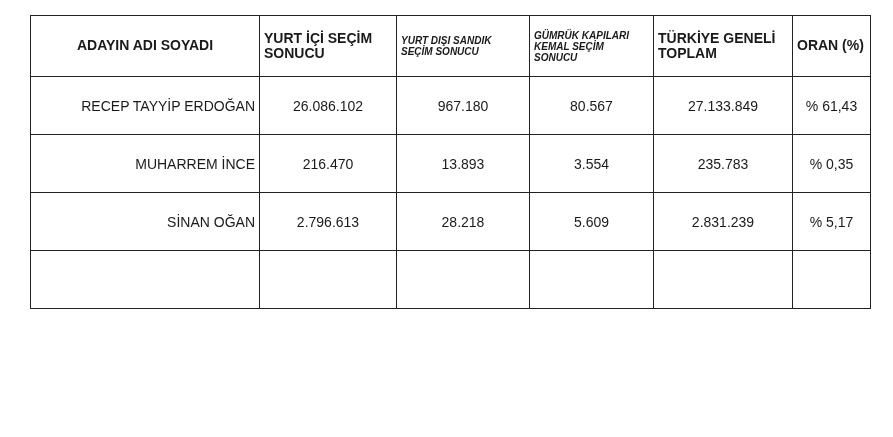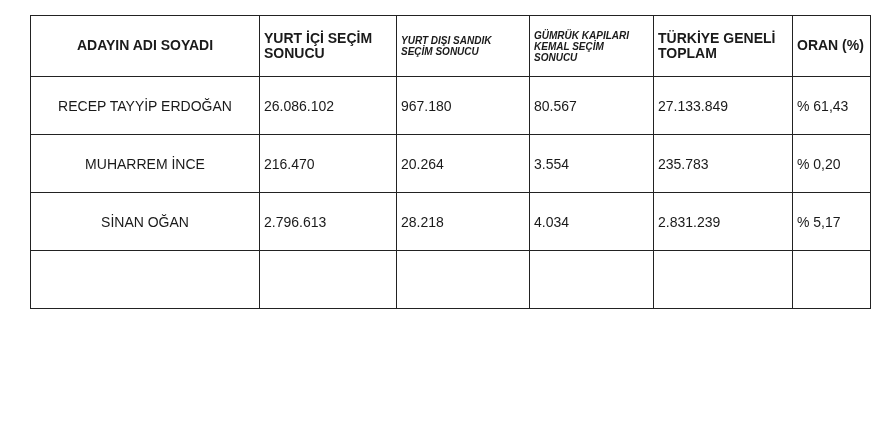--- a/index.html
+++ b/index.html
@@ -40,25 +40,25 @@
       font-size: 14px;
     }
     th.h-lg { font-size: 14px; }
     th.h-sm { font-size: 10px; font-style: italic; }
     th.h-md { font-size: 14px; padding: 0 2px; }
     td {
       font-size: 14px;
       vertical-align: middle;
     }
     td.name {
-      text-align: center;
+      text-align: right;
       padding-left: 4px;
     }
     td.num {
-      text-align: left;
+      text-align: center;
       padding-right: 4px;
     }
     tr.head { height: 61px; }
     tr.row { height: 58px; }
   </style>
 </head>
 <body>
 
 <table class="results">
   <colgroup>
@@ -84,30 +84,30 @@
       <td class="name">RECEP TAYYİP ERDOĞAN</td>
       <td class="num">26.086.102</td>
       <td class="num">967.180</td>
       <td class="num">80.567</td>
       <td class="num">27.133.849</td>
       <td class="num">% 61,43</td>
     </tr>
     <tr class="row">
       <td class="name">MUHARREM İNCE</td>
       <td class="num">216.470</td>
-      <td class="num">20.264</td>
+      <td class="num">13.893</td>
       <td class="num">3.554</td>
       <td class="num">235.783</td>
-      <td class="num">% 0,20</td>
+      <td class="num">% 0,35</td>
     </tr>
     <tr class="row">
       <td class="name">SİNAN OĞAN</td>
       <td class="num">2.796.613</td>
       <td class="num">28.218</td>
-      <td class="num">4.034</td>
+      <td class="num">5.609</td>
       <td class="num">2.831.239</td>
       <td class="num">% 5,17</td>
     </tr>
     <tr class="row">
       <td class="name"></td>
       <td class="num"></td>
       <td class="num"></td>
       <td class="num"></td>
       <td class="num"></td>
       <td class="num"></td>

